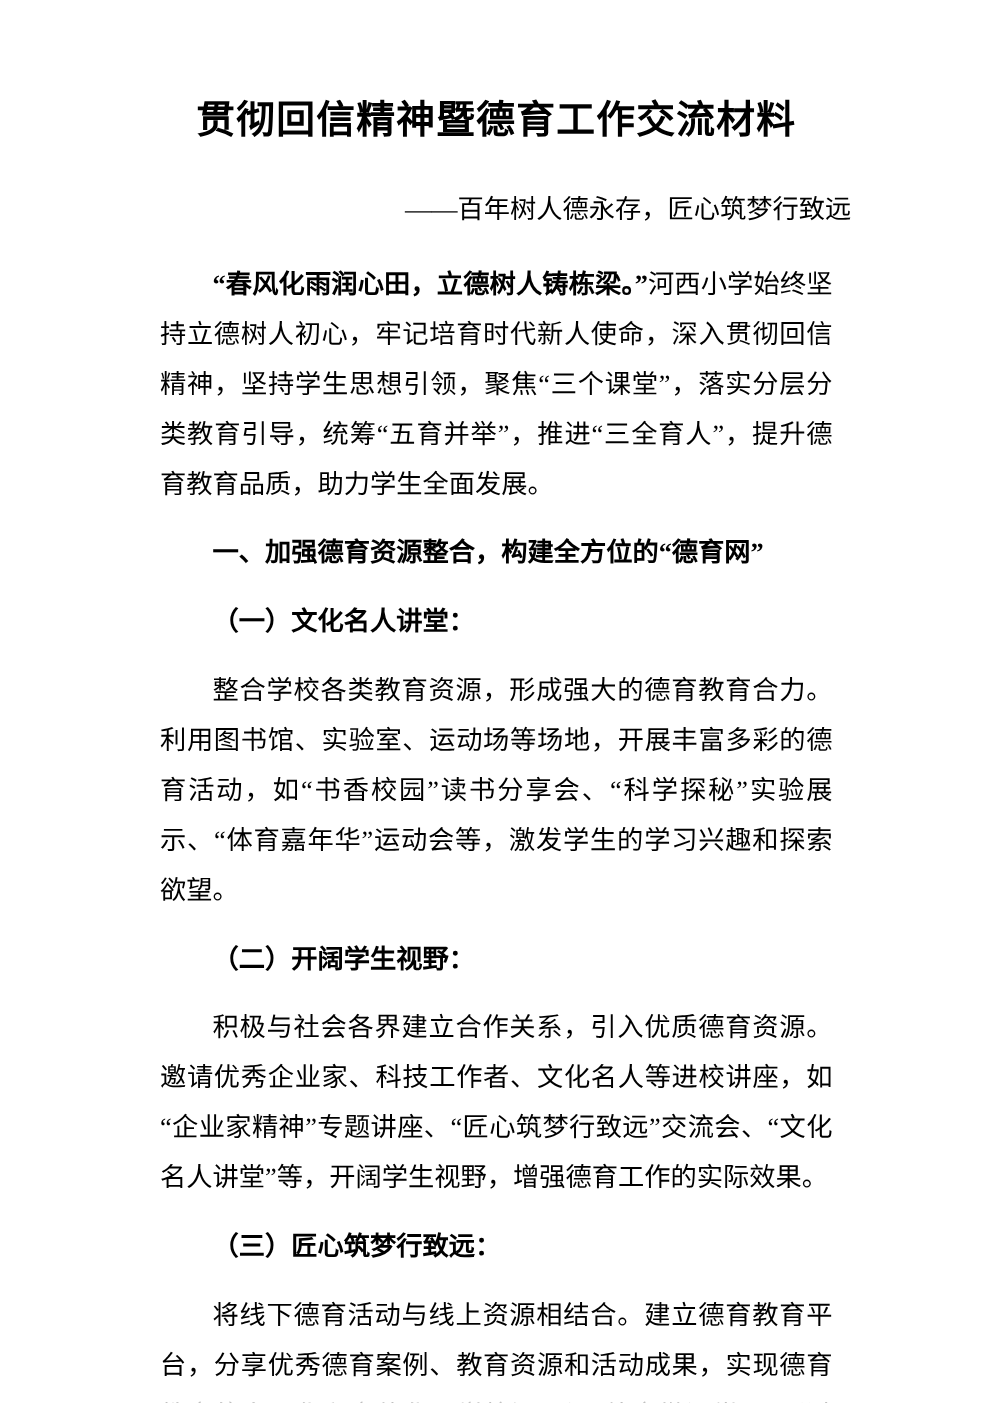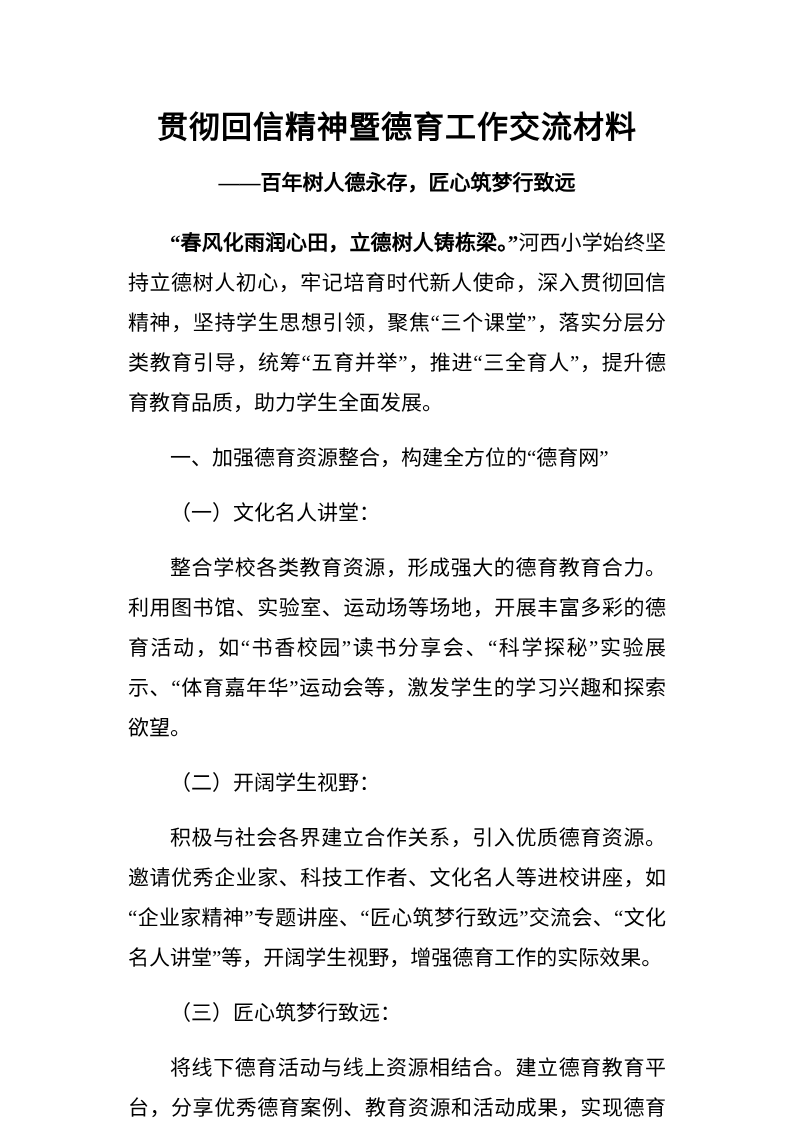--- a/index.html
+++ b/index.html
@@ -10,51 +10,51 @@
   body {
     width: 793px;
     height: 1122px;
     font-family: "Liberation Serif", serif;
     color: #000000;
   }
   .page {
     box-sizing: border-box;
     width: 793px;
     height: 1122px;
-    padding: 103px 112px 0 113px;
+    padding: 71px 112px 0 113px;
     overflow: hidden;
     background: #ffffff;
   }
   .doc-title {
     font-size: 31px;
     font-weight: bold;
     text-align: center;
     line-height: 50px;
     letter-spacing: 1px;
   }
   .doc-subtitle {
     font-size: 21px;
-    font-weight: bold;
-    text-align: center;
+    font-weight: normal;
+    text-align: right;
     line-height: 28px;
-    margin-top: 16px;
+    margin-top: 32px;
   }
   .doc-body {
     margin-top: 26px;
     font-size: 21px;
     line-height: 40px;
     text-align: justify;
   }
   .doc-body p {
     margin: 15px;
     text-indent: 2em;
     word-break: break-all;
   }
   .h-section, .h-sub {
-    font-weight: normal;
+    font-weight: bold;
     text-align: left;
   }
   .lead-quote {
     font-weight: bold;
   }
 </style>
 </head>
 <body>
 
 <div class="page">

